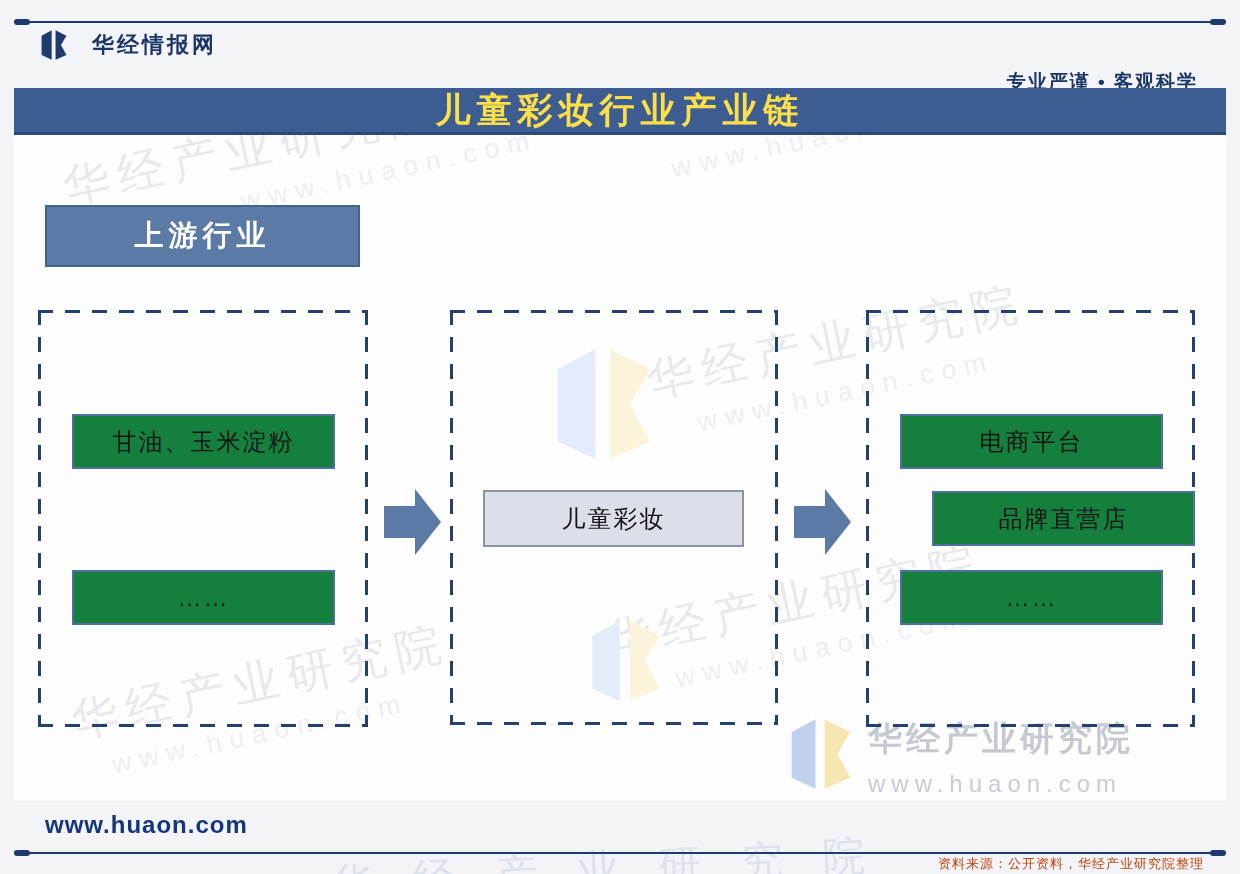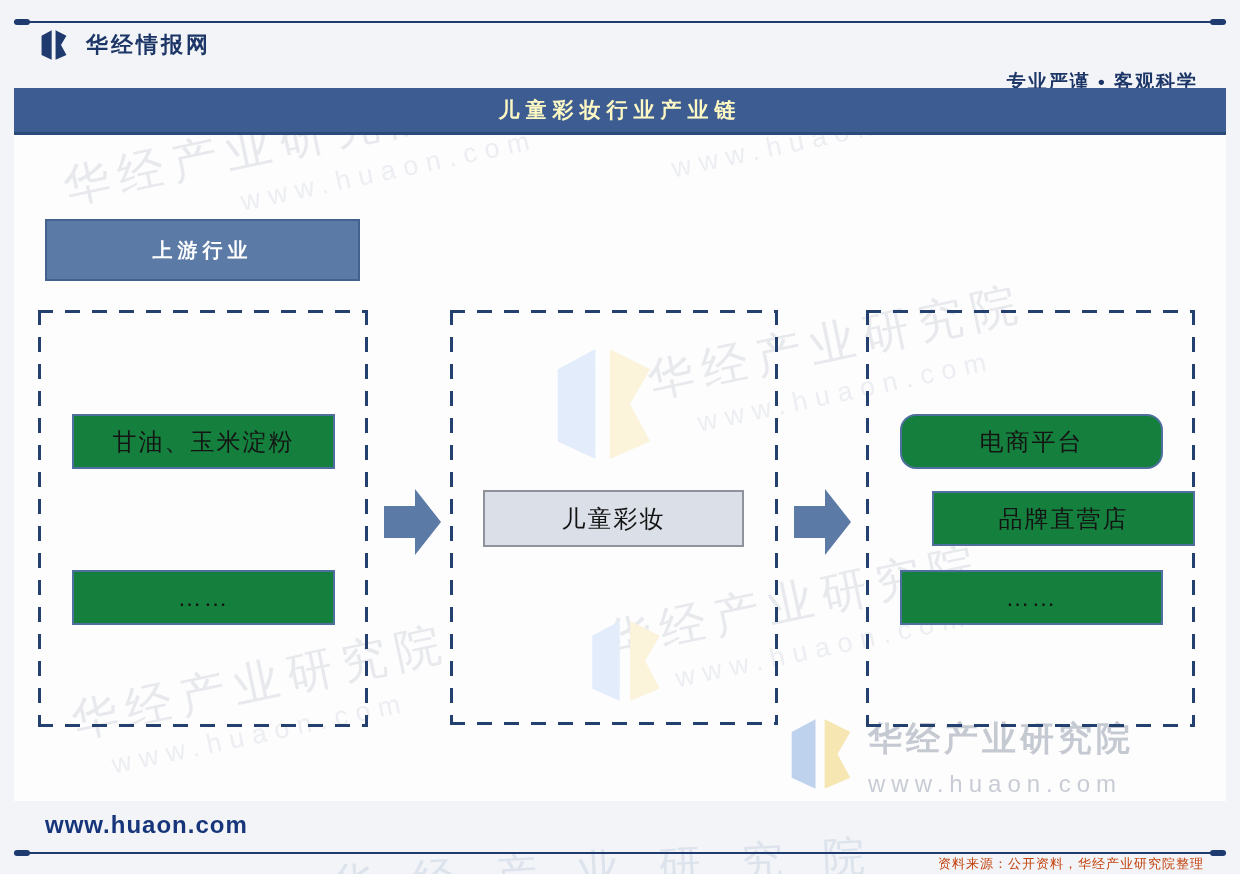--- a/index.html
+++ b/index.html
@@ -13,40 +13,40 @@
 
   
   .canvas{position:absolute;left:14px;top:135px;width:1212px;height:666px;background:#fdfdfe;z-index:0;}
   .wm-layer{position:absolute;inset:0;z-index:1;pointer-events:none;}
   .content-layer{position:absolute;inset:0;z-index:2;}
   .chrome-layer{position:absolute;inset:0;z-index:3;}
 
   
   .rule{position:absolute;left:14px;width:1212px;height:2px;background:#1e3a6e;}
   .rule-cap{position:absolute;width:16px;height:6px;border-radius:3px;background:#1e3a6e;}
-  .brand{position:absolute;left:40px;top:29px;display:flex;align-items:center;gap:18px;}
+  .brand{position:absolute;left:40px;top:29px;display:flex;align-items:center;gap:24px;}
   .brand-text{font-size:22px;font-weight:bold;color:#1d3668;letter-spacing:3px;}
   .slogan{position:absolute;right:42px;top:33px;font-size:19px;font-weight:bold;color:#1d3668;letter-spacing:2px;margin-top:36px;}
 
   .titlebar{
     position:absolute;left:14px;top:88px;width:1212px;height:44px;
     background:#3c5c92;border-bottom:3px solid #2b4a7c;
     display:flex;align-items:center;justify-content:center;
   }
-  .titlebar span{color:#fef9c3;font-size:21px;font-weight:bold;letter-spacing:6px;}
+  .titlebar span{color:#fde047;font-size:35px;font-weight:bold;letter-spacing:6px;}
 
   .site{position:absolute;left:45px;top:811px;font-size:24px;font-weight:bold;color:#16357a;letter-spacing:1px;}
   .source{position:absolute;right:36px;top:855px;font-size:13px;color:#c2410c;letter-spacing:1px;}
 
   
   .col-head{
-    position:absolute;top:219px;height:62px;
+    position:absolute;top:205px;height:62px;
     background:#5b7aa6;border:2px solid #44628c;box-sizing:border-box;
     display:flex;align-items:center;justify-content:center;
-    color:#fff;font-size:20px;font-weight:bold;letter-spacing:5px;
+    color:#fff;font-size:29px;font-weight:bold;letter-spacing:5px;
   }
   #head-up{left:45px;width:315px;}
   #head-mid{left:458px;width:310px;}
   #head-down{left:873px;width:315px;}
 
   
   .dashed{
     position:absolute;box-sizing:border-box;
     background:
       repeating-linear-gradient(90deg,#24406f 0 15px,transparent 15px 27px) left top/100% 3px no-repeat,
@@ -63,21 +63,21 @@
     position:absolute;box-sizing:border-box;height:55px;
     background:#15803d;border:2px solid #4f6f9f;
     display:flex;align-items:center;justify-content:center;
     font-size:24px;color:#141414;letter-spacing:2px;
   }
   .ibox.mid{background:#dbdfe8;border:2px solid #8e939b;}
   #up-1{left:72px;top:414px;width:263px;}
   #up-2{left:72px;top:492px;width:263px;}
   #up-3{left:72px;top:570px;width:263px;}
   #mid-1{left:483px;top:490px;width:261px;height:57px;}
-  #down-1{left:900px;top:414px;width:263px;border-radius:16px;}
+  #down-1{left:900px;top:414px;width:263px;}
   #down-2{left:900px;top:491px;width:263px;margin-left:32px;}
   #down-3{left:900px;top:570px;width:263px;}
 
   .arrow{position:absolute;width:58px;height:68px;}
   #arrow-1{left:384px;top:488px;}
   #arrow-2{left:794px;top:488px;}
 
   
   .wm{position:absolute;transform:rotate(-12deg);transform-origin:left top;color:#e7e9ed;white-space:nowrap;}
   .wm .wm-name{font-size:46px;letter-spacing:9px;}

